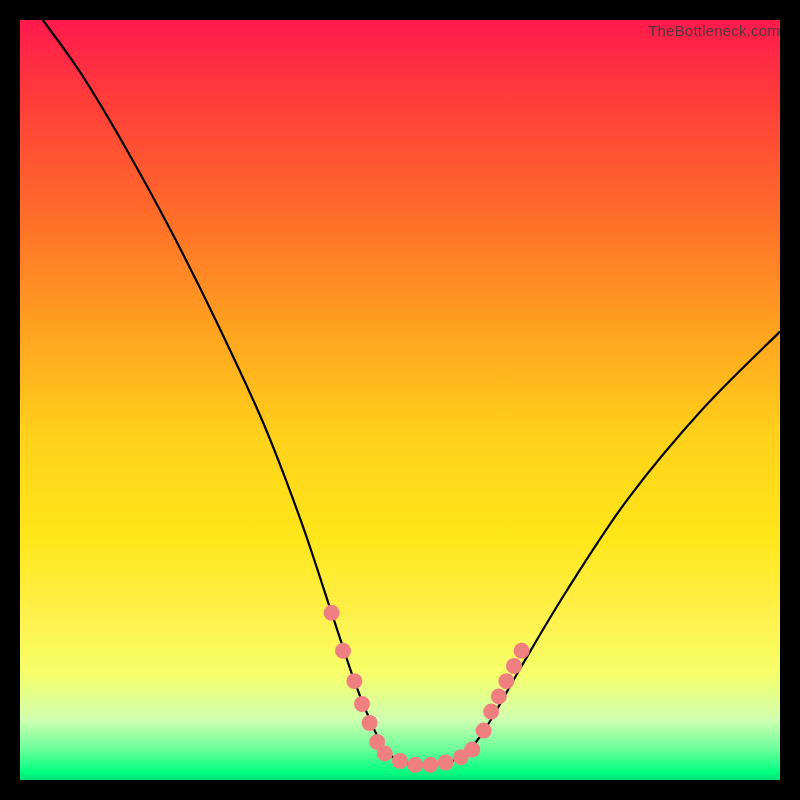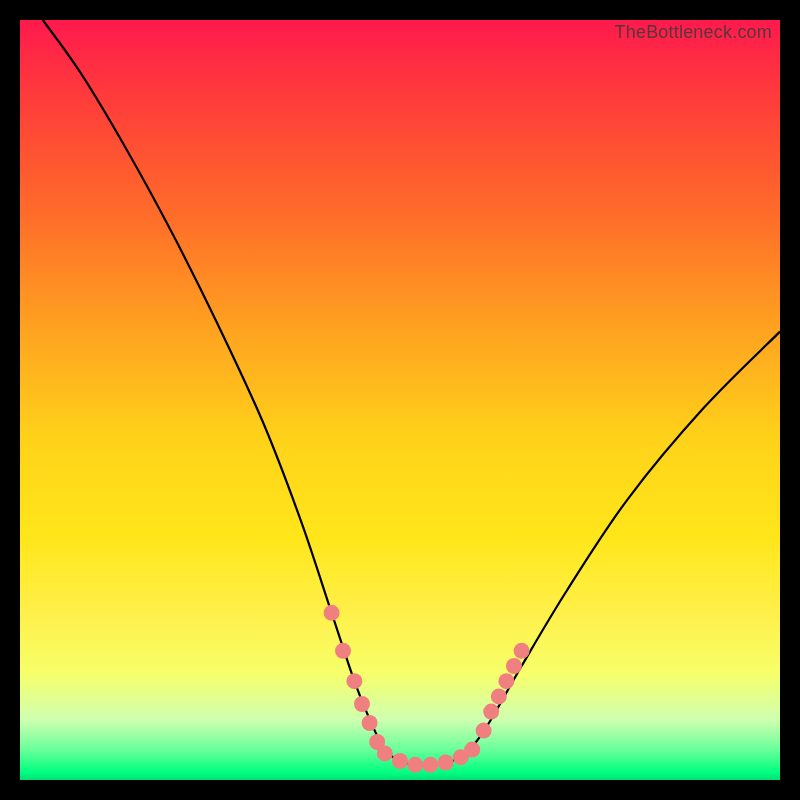--- a/index.html
+++ b/index.html
@@ -34,23 +34,23 @@
       #fff04a 78%,
       #f6ff6a 86%,
       #d0ffb0 92%,
       #6aff9a 96%,
       #00ff80 99%,
       #00e077 100%);
   }
   .watermark {
     position: absolute;
     top: 2px;
-    right: 8px;
+    right: 0;
     font-family: Arial, Helvetica, sans-serif;
-    font-size: 18px;
+    font-size: 15px;
     font-weight: 500;
     color: #3a3a3a;
     opacity: 0.85;
     letter-spacing: 0.2px;
     user-select: none;
     margin-left: 16px;
   }
   svg.curve {
     position: absolute;
     left: 0;

